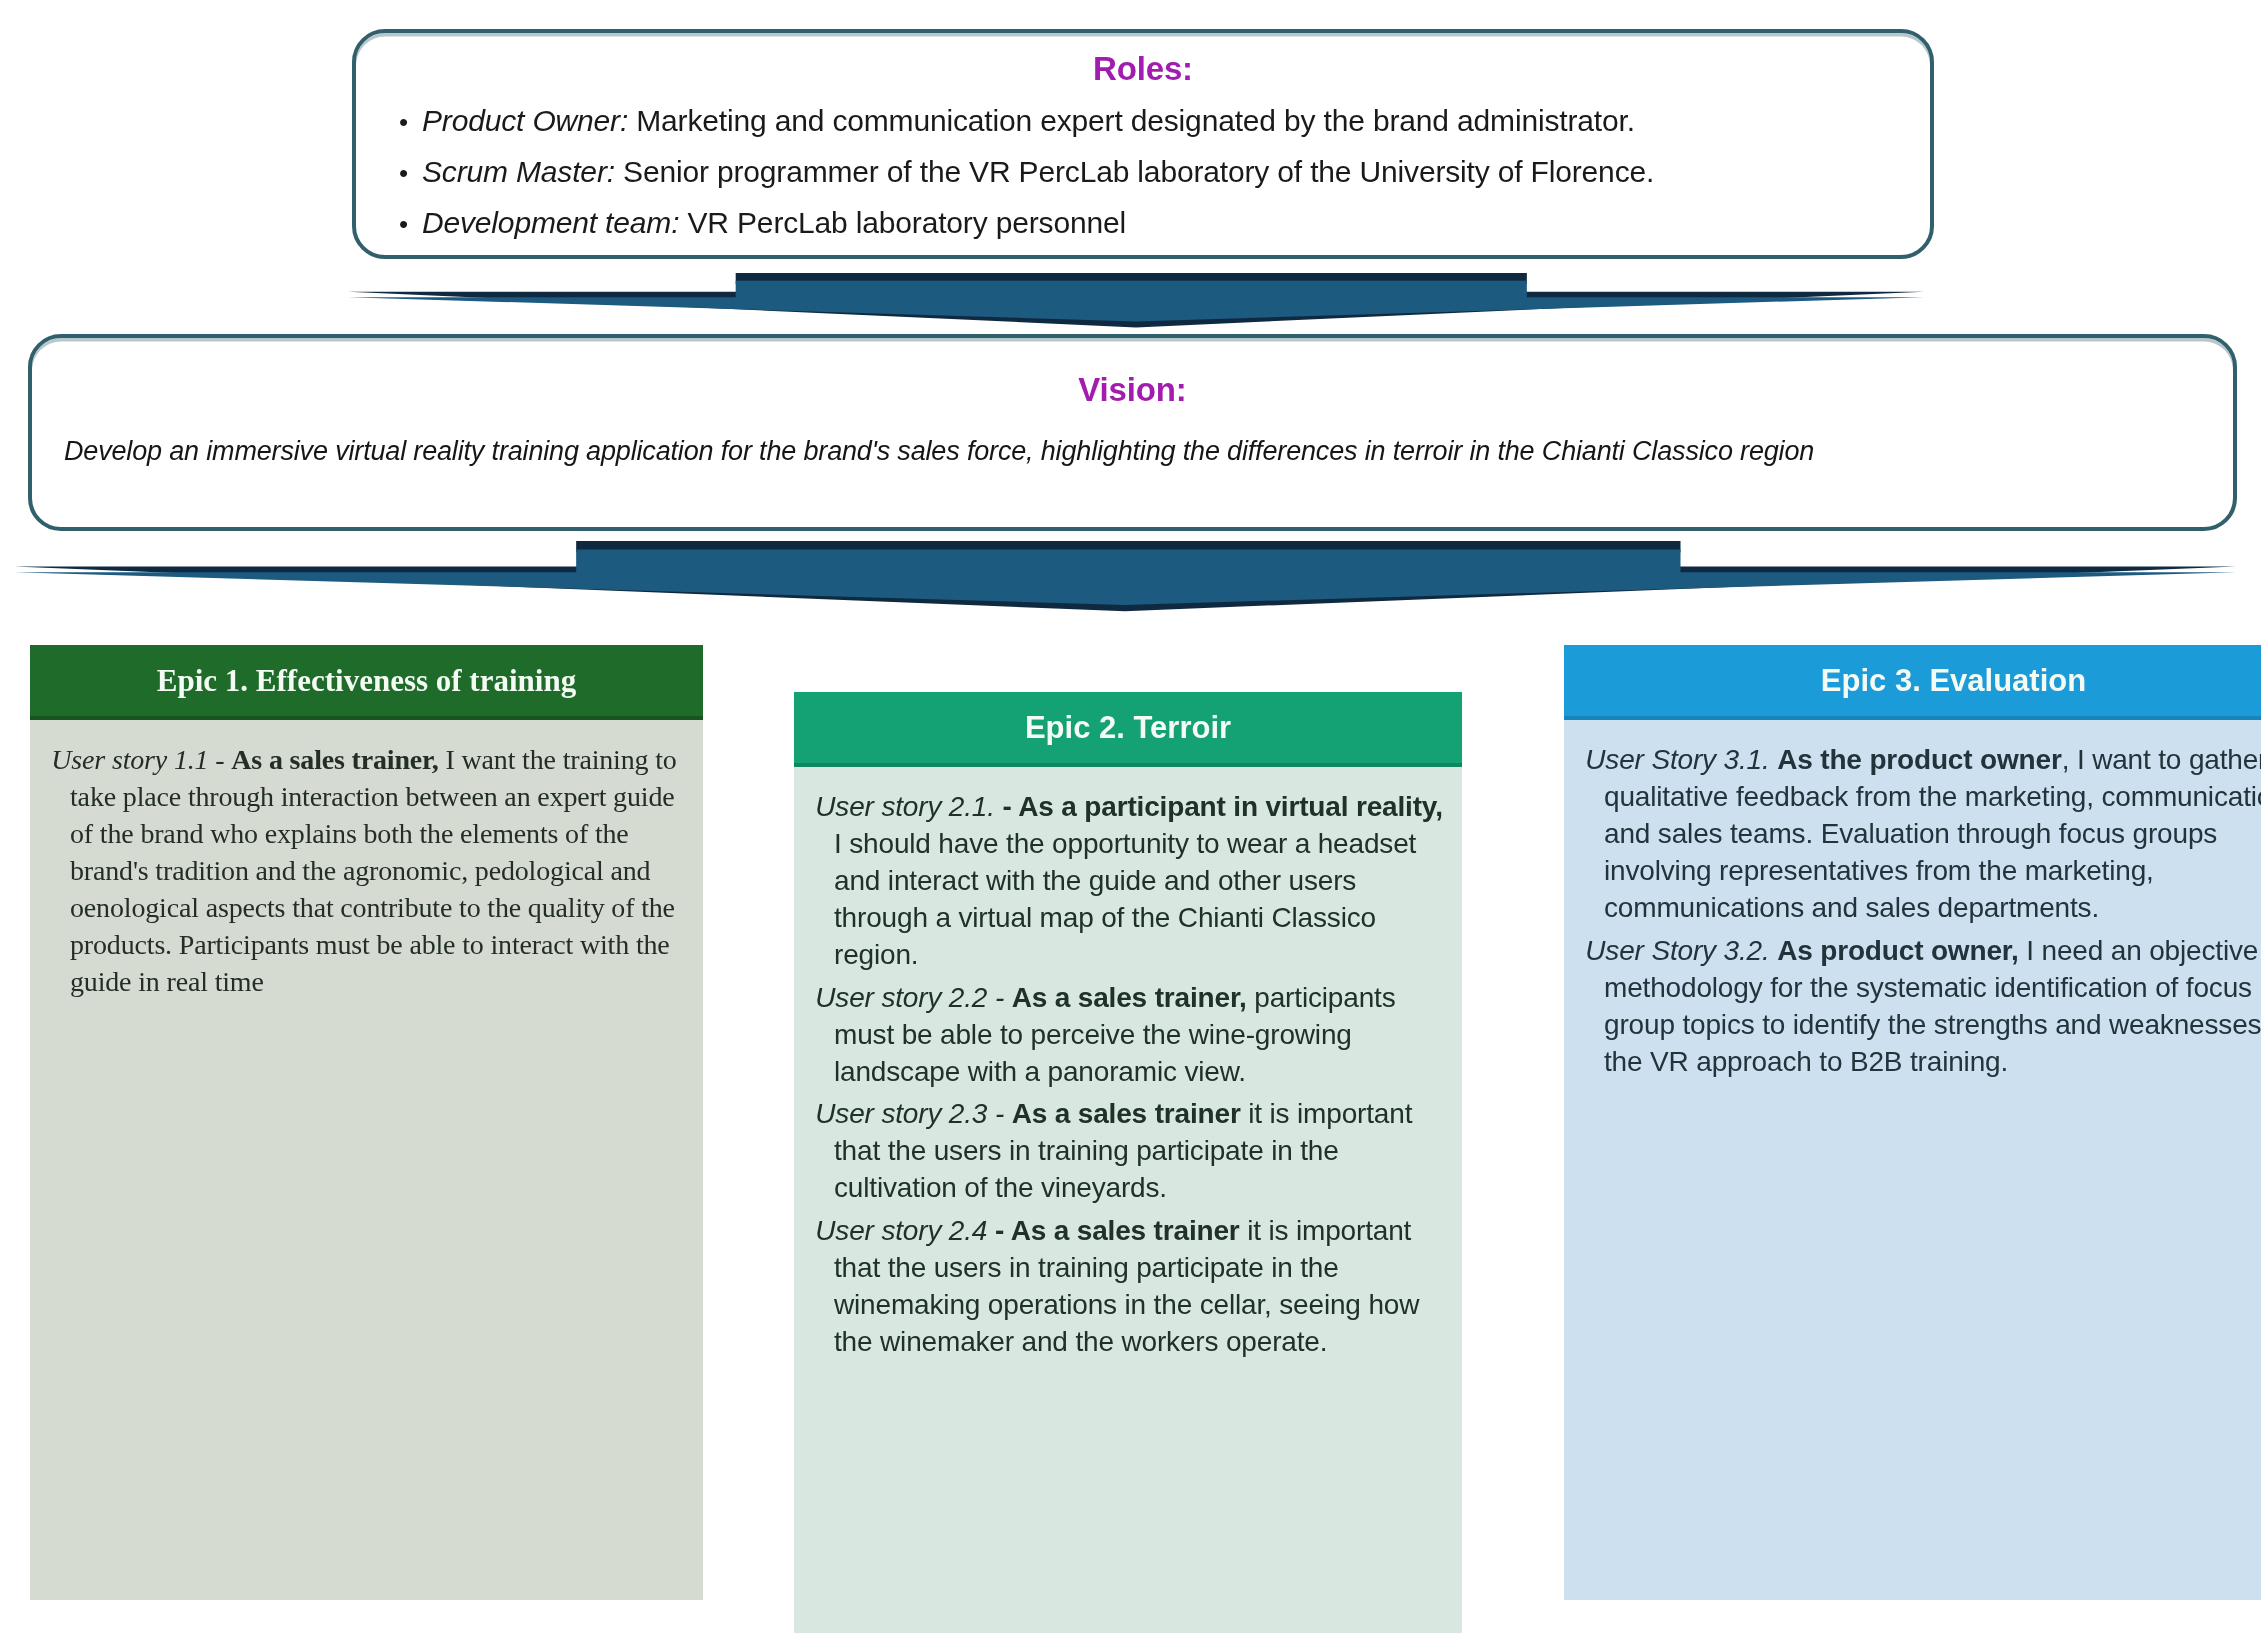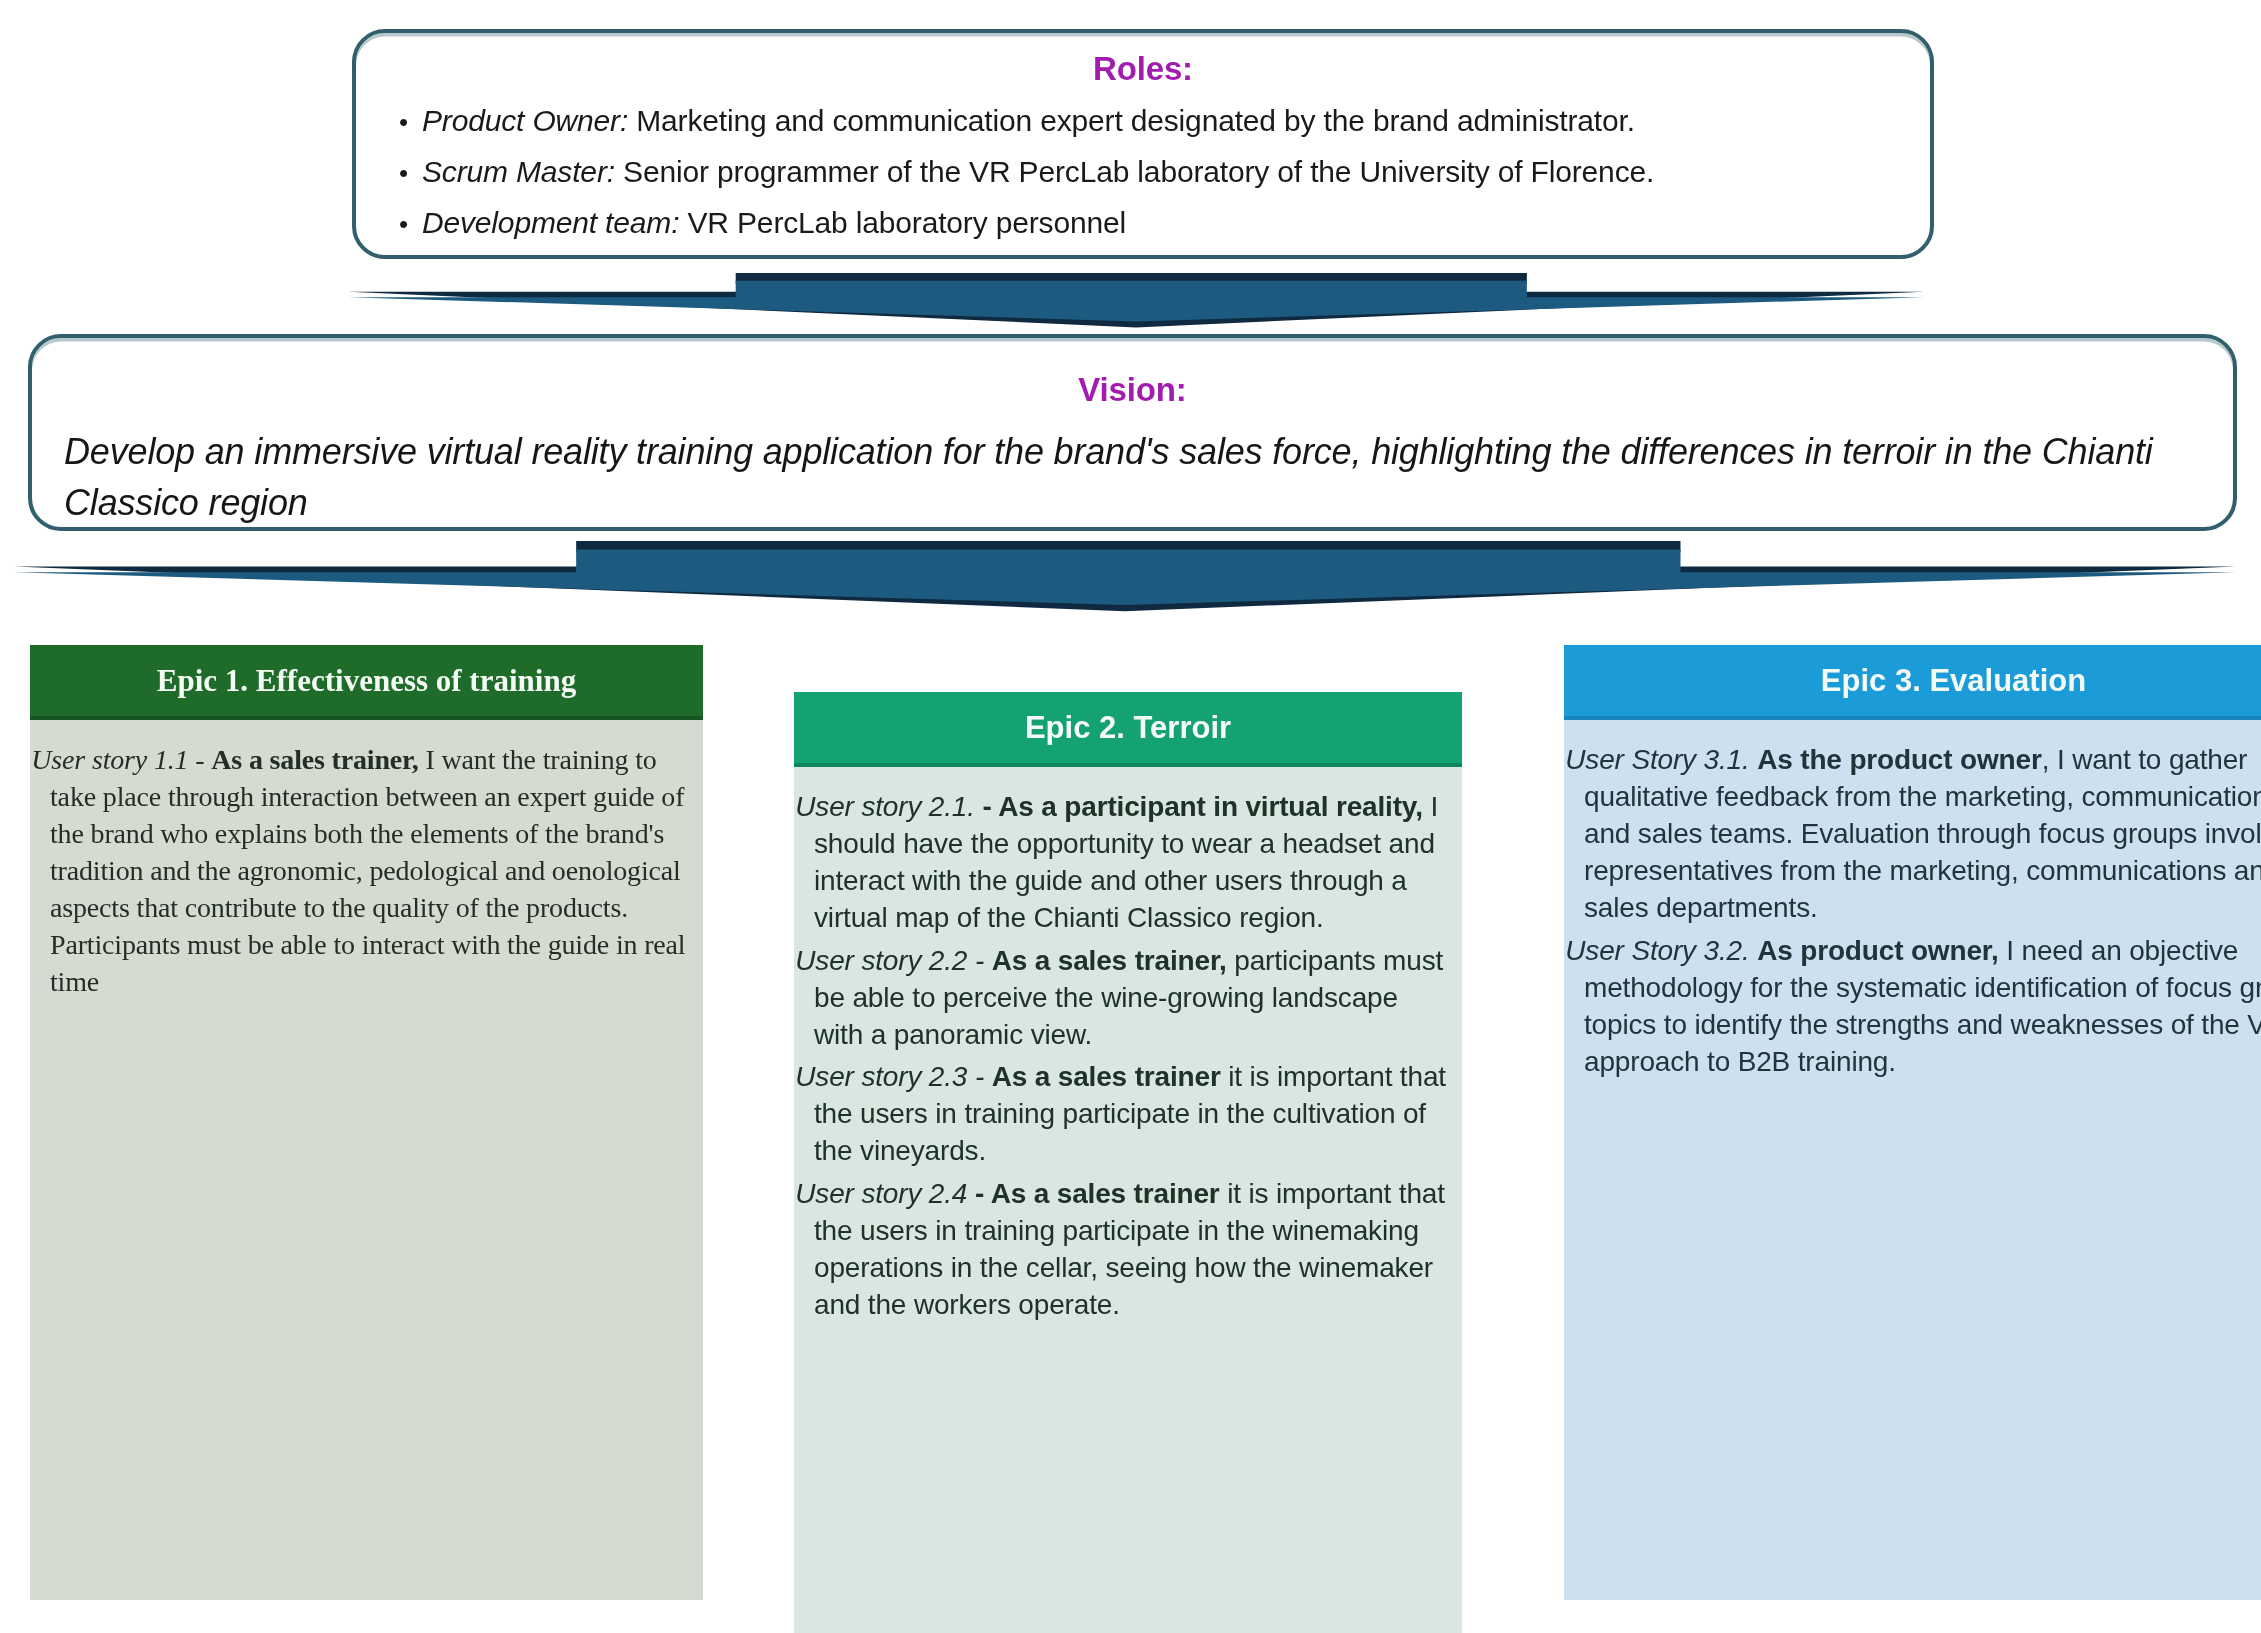--- a/index.html
+++ b/index.html
@@ -19,42 +19,42 @@
   }
   #roles-box{left:352px;top:29px;width:1582px;height:230px;padding-top:16.6px;}
   #roles-list{list-style:none;margin:8px 0 0 0;padding:0 28px 0 29px;}
   #roles-list li{
     font-size:30px;line-height:49px;white-space:nowrap;
   }
   .bullet{display:inline-block;width:37px;text-align:center;font-size:26px;}
   .role-label{font-style:italic;}
   #vision-box{left:28px;top:334px;width:2209px;height:197px;padding-top:33px;}
   #vision-text{
-    margin:16.6px 48px 0 32px;font-style:italic;font-size:36px;line-height:51px;
+    margin:16.6px 48px 0 32px;font-style:italic;font-size:27px;line-height:51px;
     color:#161616;
   }
   
   .down-arrow{position:absolute;}
   .down-arrow svg{display:block;width:100%;height:100%;}
   #arrow-1{left:348px;top:273px;width:1576px;height:55px;}
   #arrow-2{left:14px;top:541px;width:2222px;height:71px;}
   
   .epic{position:absolute;top:645px;}
   #epic-1{left:30px;width:673px;font-family:Liberation Serif, serif;}
   #epic-2{left:794px;width:668px;}
   #epic-3{left:1564px;width:779px;}
   .epic-header{
     height:71px;display:flex;align-items:center;justify-content:center;
     font-weight:bold;font-size:31px;color:#f4faf4;letter-spacing:0;
   }
   #epic-1 .epic-header{background:#1E6B2A;border-bottom:4.2px solid #17541F;}
   #epic-2 .epic-header{background:#14A173;border-bottom:4.2px solid #0F8760;margin-top:47px;}
   #epic-3 .epic-header{background:#1B9CD9;border-bottom:4.2px solid #1685BB;}
   .epic-body{
-    height:880px;box-sizing:border-box;padding:21px 14px 0 20px;
+    height:880px;box-sizing:border-box;padding:21px 14px 0 40px;
   }
   #epic-1 .epic-body{background:#D6DBD2;color:#222e26;}
   #epic-2 .epic-body{background:#D8E8E0;color:#20312a;}
   #epic-3 .epic-body{background:#CDE0EF;color:#23333c;}
   .story{
     font-size:28px;line-height:37px;margin:0 0 5.5px 0;
     text-indent:-18.7px;
   }
   .story-prefix{font-style:italic;}
   .story-bold{font-weight:bold;}

